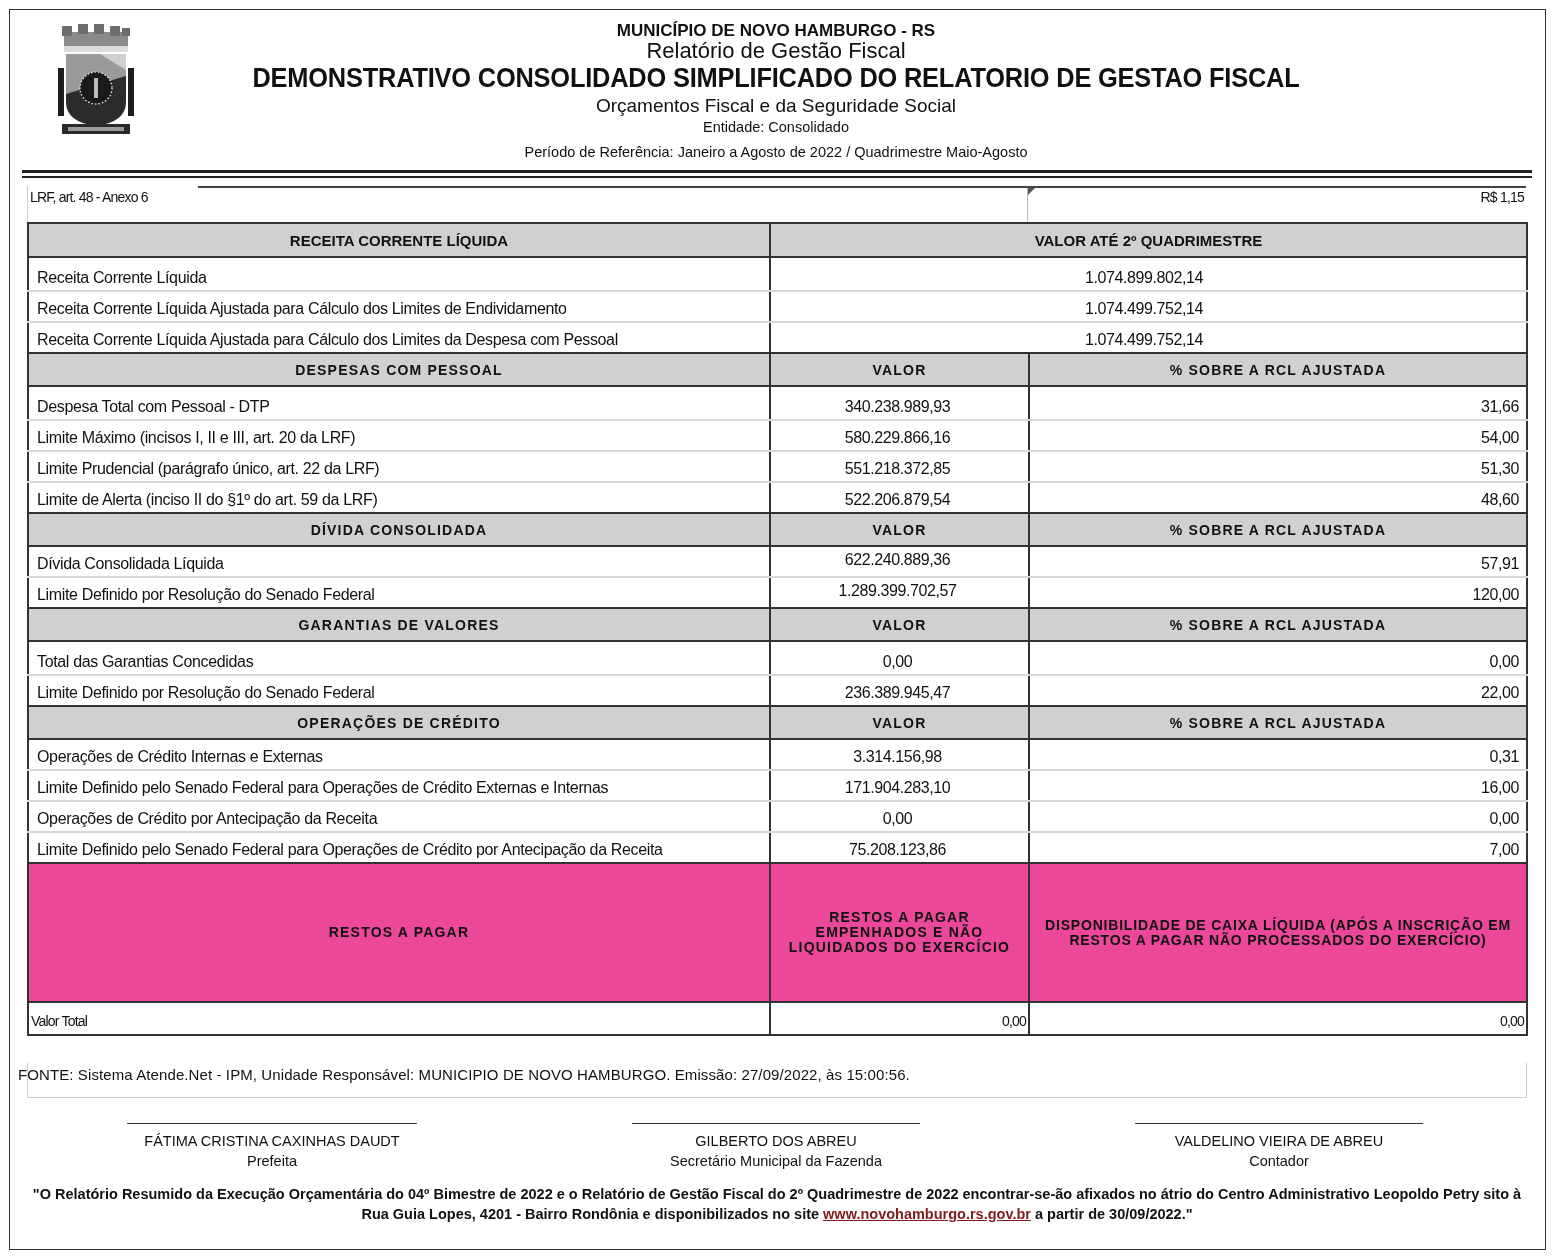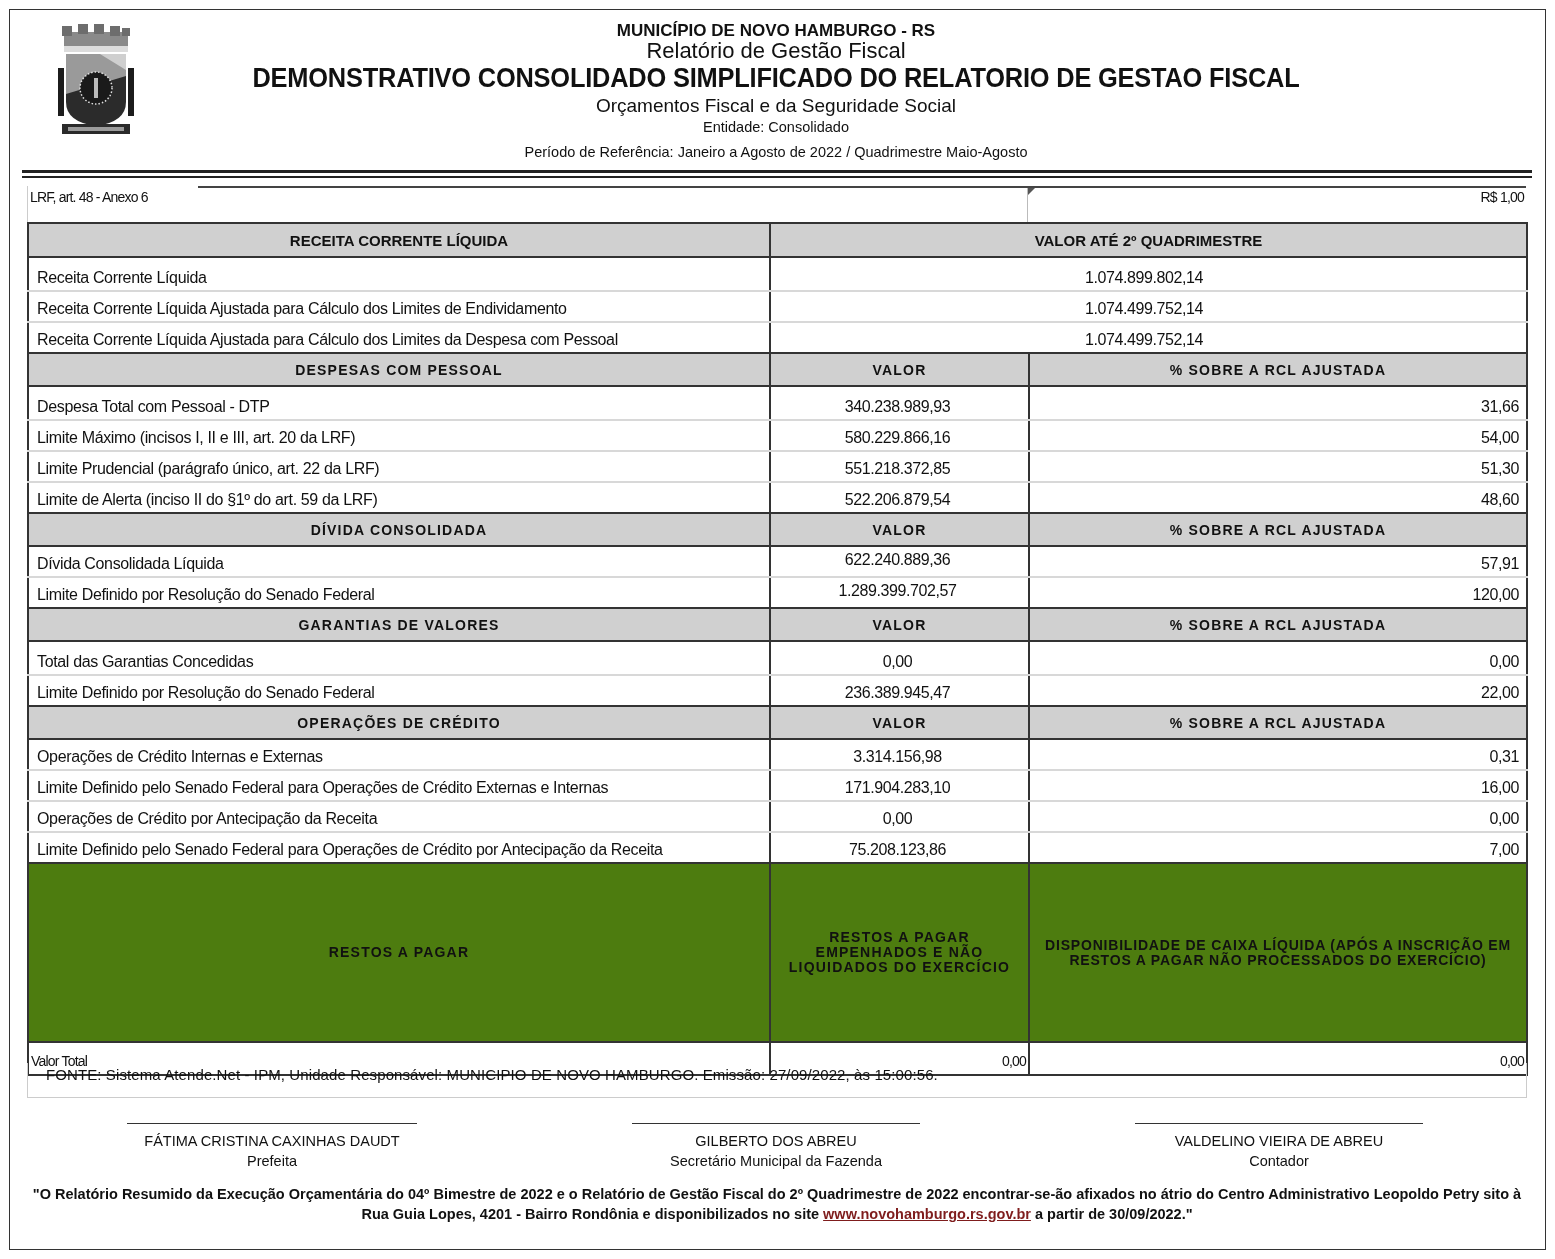--- a/index.html
+++ b/index.html
@@ -59,36 +59,36 @@
     }
     .row.last td { border-bottom: none; }
     .row td.lbl { padding-left: 8px; letter-spacing: -0.35px; }
     .row td.num { text-align: center; padding-right: 4px; letter-spacing: -0.4px; }
     .row td.pct { text-align: right; padding-right: 7px; letter-spacing: -0.4px; }
     .row td.span-num { text-align: center; padding-right: 9px; letter-spacing: -0.4px; }
     .rcl-first td { padding-top: 6px; height: 34px; }
     .top-num td.num { vertical-align: top; padding-top: 4px; }
 
     .rap-head th {
-      background: #4d7c0f; border: 2px solid #333; height: 179px; font-size: 14px;
+      background: #ec4899; border: 2px solid #333; height: 139px; font-size: 14px;
       letter-spacing: 1.2px; font-weight: bold; white-space: normal; line-height: 15px;
       font-family: "Liberation Sans", sans-serif;
     }
     .rap-head th.c2h { padding: 0 12px; }
     .rap-head th.c3h { padding: 0 6px; letter-spacing: 0.8px; }
     .rap-row td {
       border: 2px solid #333; border-top: none; height: 33px; font-size: 14px;
       vertical-align: bottom; padding-bottom: 5px; letter-spacing: -0.8px;
       font-family: "Liberation Sans", sans-serif;
       margin-left: 48px;
     }
     .rap-row td.lbl { padding-left: 2px; }
     .rap-row td.num { text-align: right; padding-right: 2px; }
 
-    .fonte { position: absolute; left: 46px; top: 1066px; font-size: 15px; letter-spacing: 0.1px; }
+    .fonte { position: absolute; left: 18px; top: 1066px; font-size: 15px; letter-spacing: 0.1px; }
     .fonte-box { position: absolute; left: 27px; top: 1063px; width: 1500px; height: 35px; border-left: 1px solid #ccc; border-right: 1px solid #ccc; border-bottom: 1.5px solid #ccc; }
 
     
     .sig { position: absolute; top: 1112px; text-align: center; font-size: 14.5px; }
     .sig .line { height: 12px; border-bottom: 1px solid #333; margin: 0 auto 8px auto; }
     .sig .name { line-height: 18px; }
     .sig .role { line-height: 20px; margin-top: 1px; }
     .sig1 { left: 122px; width: 300px; }
     .sig1 .line { width: 290px; }
     .sig2 { left: 626px; width: 300px; }
@@ -140,21 +140,21 @@
 </div>
 
 <div class="double-rule-1"></div>
 <div class="double-rule-2"></div>
 
 <div class="info-box"></div>
 <div class="info-topline"></div>
 <div class="info-divider"></div>
 <div class="info-corner"></div>
 <div class="lrf-label">LRF, art. 48 - Anexo 6</div>
-<div class="rs-label">R$ 1,00</div>
+<div class="rs-label">R$ 1,15</div>
 
 <table class="report-table">
   <colgroup>
       <col class="c1">
       <col class="c2">
       <col class="c3">
     </colgroup>
 
   <tbody>
       <tr class="sec-head rcl">

